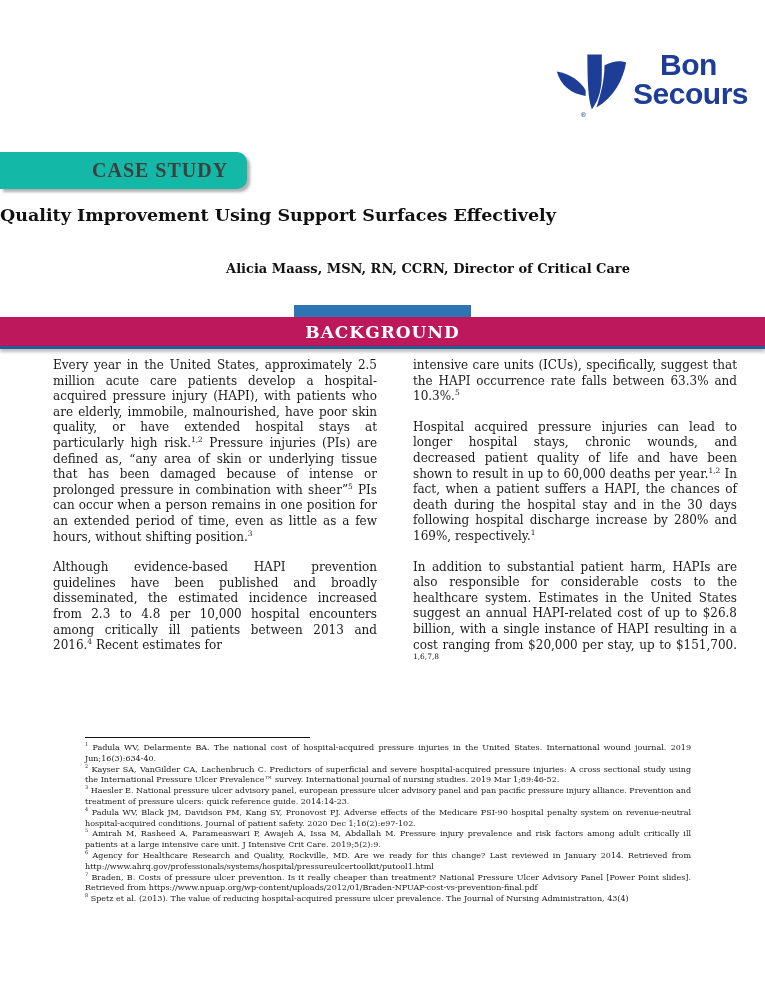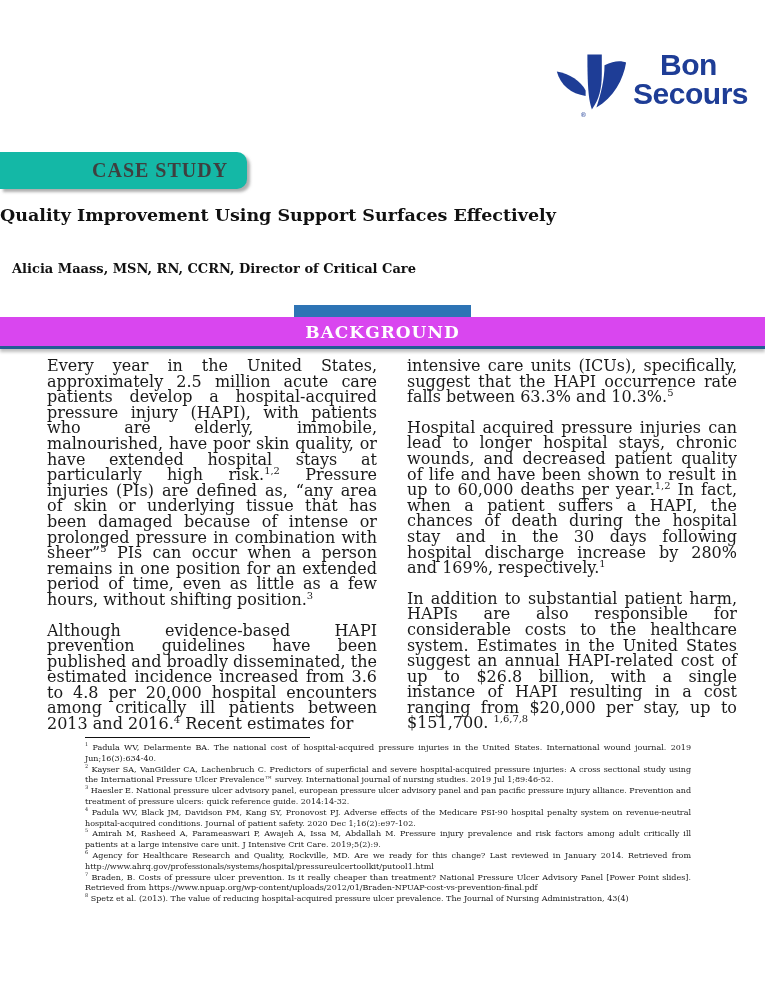--- a/index.html
+++ b/index.html
@@ -28,46 +28,46 @@
     font-family:Liberation Serif, serif;
   }
   .case-banner-label{
     line-height:37px;padding-left:92px;
     font-size:20px;font-weight:bold;color:#3F3F3F;letter-spacing:1px;
   }
 
   
   .title-block{position:absolute;top:202px;left:0;width:765px;}
   .title-line{font-size:17.5px;font-weight:bold;line-height:27px;color:#111111;}
-  .authors-block{position:absolute;top:260px;left:12px;width:630px;text-align:left;}
+  .authors-block{position:absolute;top:260px;left:0;width:630px;text-align:right;}
   .author-line{font-size:13px;font-weight:bold;line-height:18px;color:#111111;}
 
   
   .section-banner{
     position:absolute;top:317px;left:0;width:765px;height:29px;
-    background:#d946ef;border-bottom:3px solid #235D94;
+    background:#be185d;border-bottom:3px solid #235D94;
     box-shadow:0 3px 3px rgba(0,0,0,0.25);
   }
   .section-banner-tab{
     position:absolute;top:-12px;left:294px;width:177px;height:12px;background:#2E74B5;
   }
   .section-banner-label{
     text-align:center;line-height:30px;color:#ffffff;
     font-size:17px;font-weight:bold;letter-spacing:1px;
   }
 
   
   .body-columns{
     position:absolute;top:358px;left:43px;width:694px;
     display:flex;gap:26px;
   }
   .column{width:334px;}
   .column p{
-    margin:0 0 15px 4px;
-    font-size:16px;line-height:15.6px;
+    margin:0 0 15px 10px;
+    font-size:12px;line-height:15.6px;
     text-align:justify;
   }
   .column sup,.footnote sup{font-size:0.62em;line-height:0;vertical-align:super;}
 
   
   .footnote-rule{position:absolute;top:737px;left:85px;width:225px;border-top:1.5px solid #111111;}
   .footnotes{position:absolute;top:743px;left:85px;width:606px;}
   .footnote{margin:0;font-size:8px;line-height:10.8px;text-align:justify;color:#1a1a1a;}
 </style>
 </head>
@@ -108,38 +108,38 @@
   <div class="section-banner">
     <div class="section-banner-tab"></div>
     <div class="section-banner-label">BACKGROUND</div>
   </div>
 
   <div class="body-columns">
 
     <div class="column">
       <p><span>Every year in the United States, approximately 2.5 million acute care patients develop a hospital-acquired pressure injury (HAPI), with patients who are elderly, immobile, malnourished, have poor skin quality, or have extended hospital stays at particularly high risk.</span><sup>1,2</sup><span> Pressure injuries (PIs) are defined as, “any area of skin or underlying tissue that has been damaged because of intense or prolonged pressure in combination with sheer”</span><sup>5</sup><span> PIs can occur when a person remains in one position for an extended period of time, even as little as a few hours, without shifting position.</span><sup>3</sup></p>
 
-      <p><span>Although evidence-based HAPI prevention guidelines have been published and broadly disseminated, the estimated incidence increased from 3.6 to 4.8 per 20,000 hospital encounters among critically ill patients between 2013 and 2016.</span><sup>4</sup><span> Recent estimates for</span></p>
+      <p><span>Although evidence-based HAPI prevention guidelines have been published and broadly disseminated, the estimated incidence increased from 2.3 to 4.8 per 10,000 hospital encounters among critically ill patients between 2013 and 2016.</span><sup>4</sup><span> Recent estimates for</span></p>
     </div>
 
     <div class="column">
       <p><span>intensive care units (ICUs), specifically, suggest that the HAPI occurrence rate falls between 63.3% and 10.3%.</span><sup>5</sup></p>
 
       <p><span>Hospital acquired pressure injuries can lead to longer hospital stays, chronic wounds, and decreased patient quality of life and have been shown to result in up to 60,000 deaths per year.</span><sup>1,2</sup><span> In fact, when a patient suffers a HAPI, the chances of death during the hospital stay and in the 30 days following hospital discharge increase by 280% and 169%, respectively.</span><sup>1</sup></p>
 
       <p><span>In addition to substantial patient harm, HAPIs are also responsible for considerable costs to the healthcare system. Estimates in the United States suggest an annual HAPI-related cost of up to $26.8 billion, with a single instance of HAPI resulting in a cost ranging from $20,000 per stay, up to $151,700. </span><sup>1,6,7,8</sup></p>
     </div>
 
   </div>
 
   <div class="footnote-rule"></div>
   <div class="footnotes">
     <p class="footnote"><sup>1</sup><span> Padula WV, Delarmente BA. The national cost of hospital-acquired pressure injuries in the United States. International wound journal. 2019 Jun;16(3):634-40.</span></p>
-    <p class="footnote"><sup>2</sup><span> Kayser SA, VanGilder CA, Lachenbruch C. Predictors of superficial and severe hospital-acquired pressure injuries: A cross sectional study using the International Pressure Ulcer Prevalence™ survey. International journal of nursing studies. 2019 Jul 1;89:46-52.</span></p>
-    <p class="footnote"><sup>3</sup><span> Haesler E. National pressure ulcer advisory panel, european pressure ulcer advisory panel and pan pacific pressure injury alliance. Prevention and treatment of pressure ulcers: quick reference guide. 2014:14-32.</span></p>
+    <p class="footnote"><sup>2</sup><span> Kayser SA, VanGilder CA, Lachenbruch C. Predictors of superficial and severe hospital-acquired pressure injuries: A cross sectional study using the International Pressure Ulcer Prevalence™ survey. International journal of nursing studies. 2019 Mar 1;89:46-52.</span></p>
+    <p class="footnote"><sup>3</sup><span> Haesler E. National pressure ulcer advisory panel, european pressure ulcer advisory panel and pan pacific pressure injury alliance. Prevention and treatment of pressure ulcers: quick reference guide. 2014:14-23.</span></p>
     <p class="footnote"><sup>4</sup><span> Padula WV, Black JM, Davidson PM, Kang SY, Pronovost PJ. Adverse effects of the Medicare PSI-90 hospital penalty system on revenue-neutral hospital-acquired conditions. Journal of patient safety. 2020 Dec 1;16(2):e97-102.</span></p>
     <p class="footnote"><sup>5</sup><span> Amirah M, Rasheed A, Parameaswari P, Awajeh A, Issa M, Abdallah M. Pressure injury prevalence and risk factors among adult critically ill patients at a large intensive care unit. J Intensive Crit Care. 2019;5(2):9.</span></p>
     <p class="footnote"><sup>6</sup><span> Agency for Healthcare Research and Quality, Rockville, MD. Are we ready for this change? Last reviewed in January 2014. Retrieved from http://www.ahrq.gov/professionals/systems/hospital/pressureulcertoolkit/putool1.html</span></p>
     <p class="footnote"><sup>7</sup><span> Braden, B. Costs of pressure ulcer prevention. Is it really cheaper than treatment? National Pressure Ulcer Advisory Panel [Power Point slides]. Retrieved from https://www.npuap.org/wp-content/uploads/2012/01/Braden-NPUAP-cost-vs-prevention-final.pdf</span></p>
     <p class="footnote"><sup>8</sup><span> Spetz et al. (2013). The value of reducing hospital-acquired pressure ulcer prevalence. The Journal of Nursing Administration, 43(4)</span></p>
   </div>
 
 </div>
 
 </body></html>

